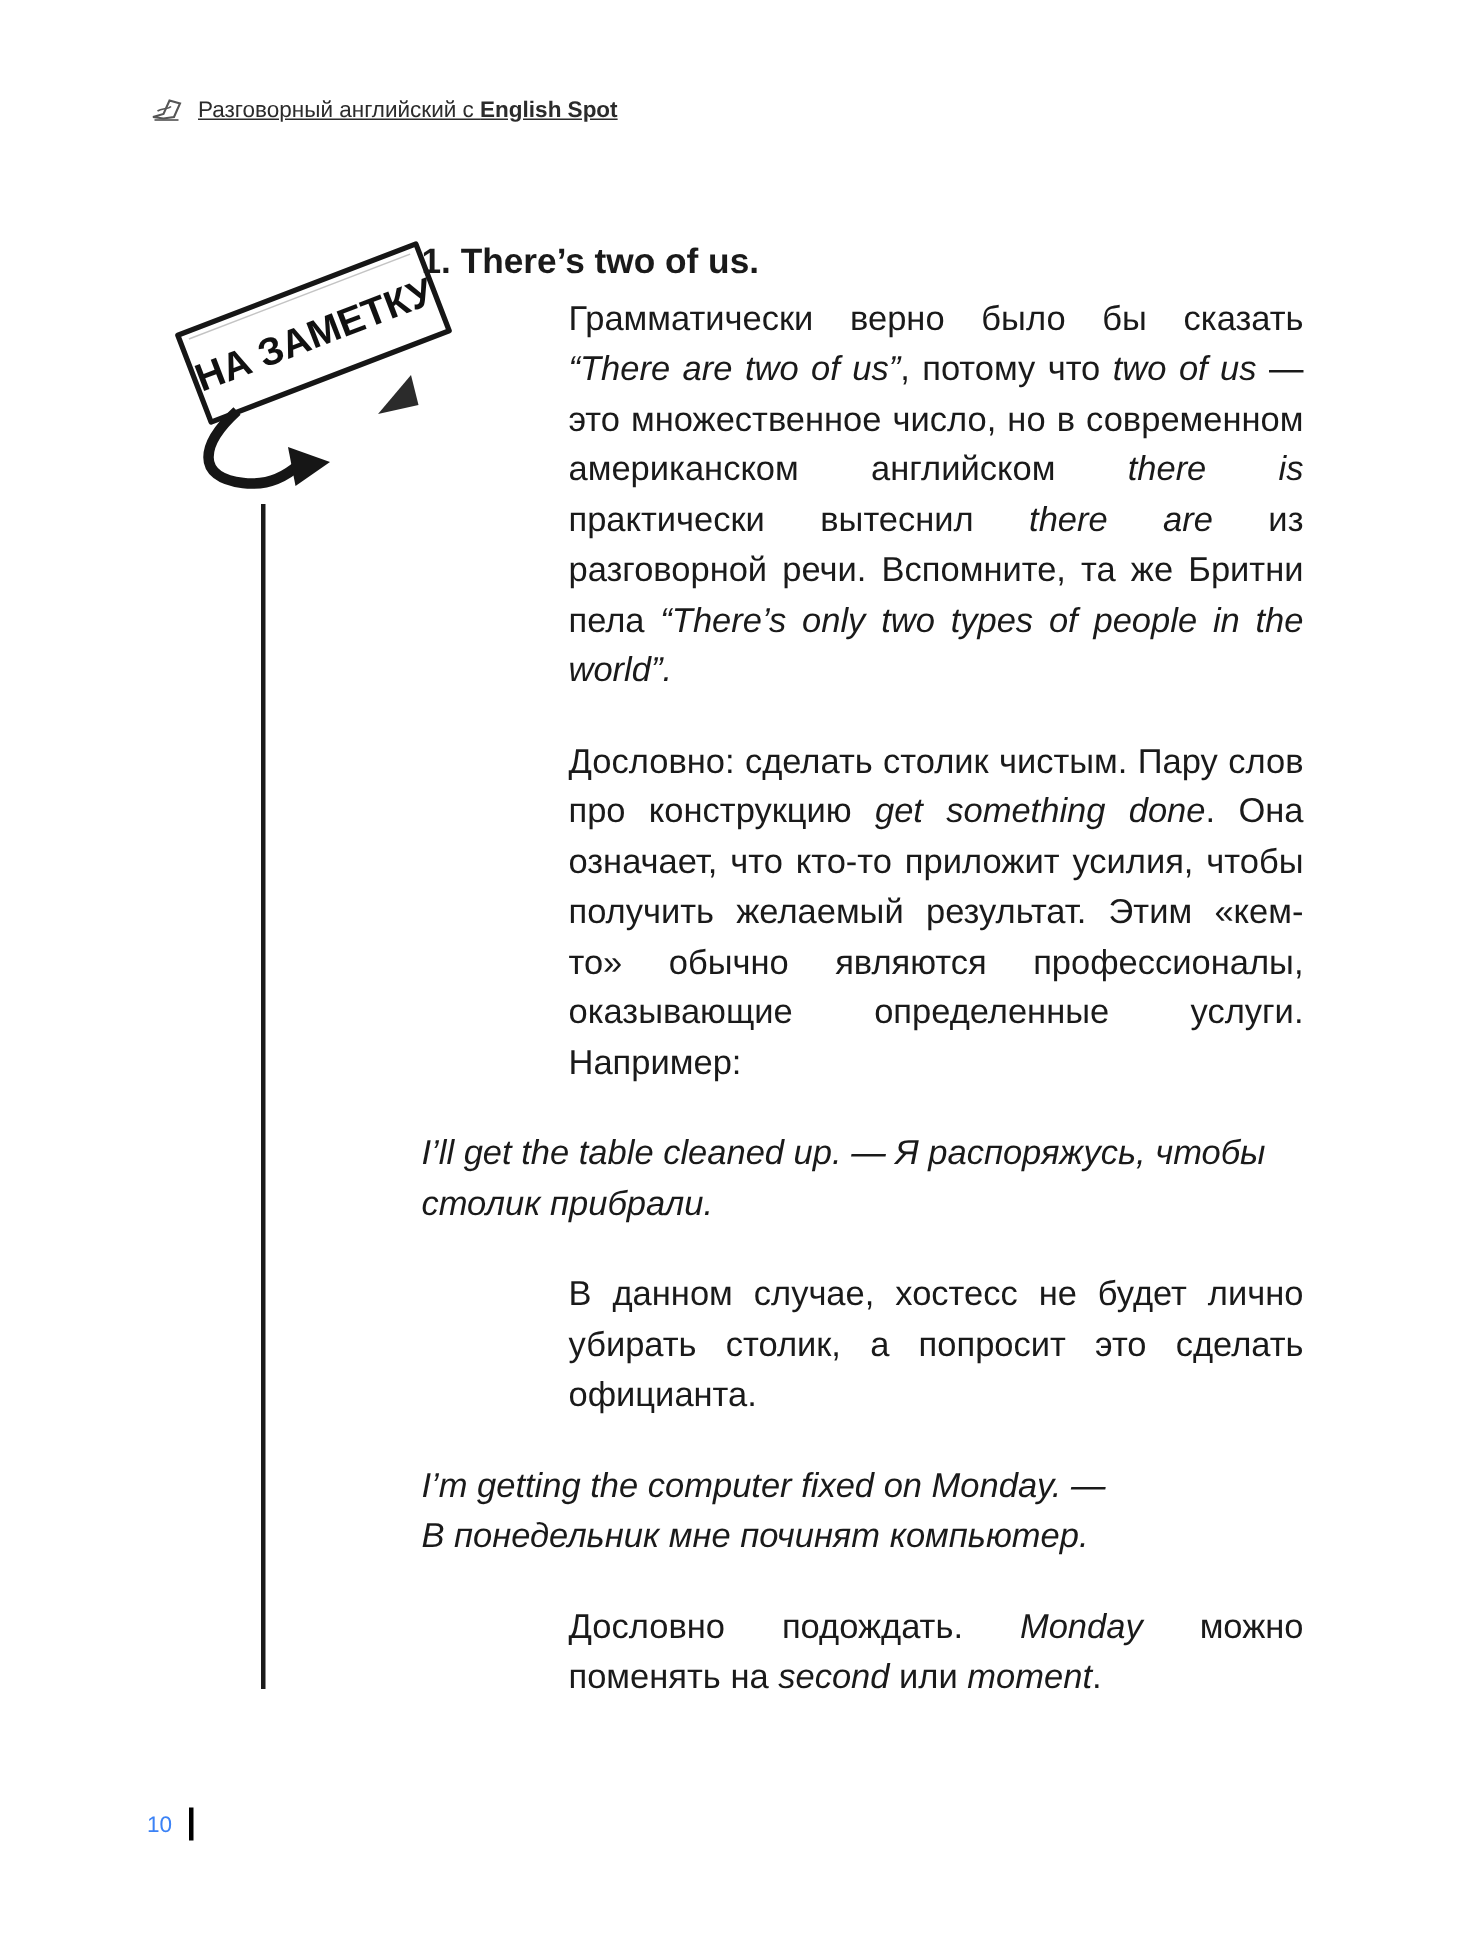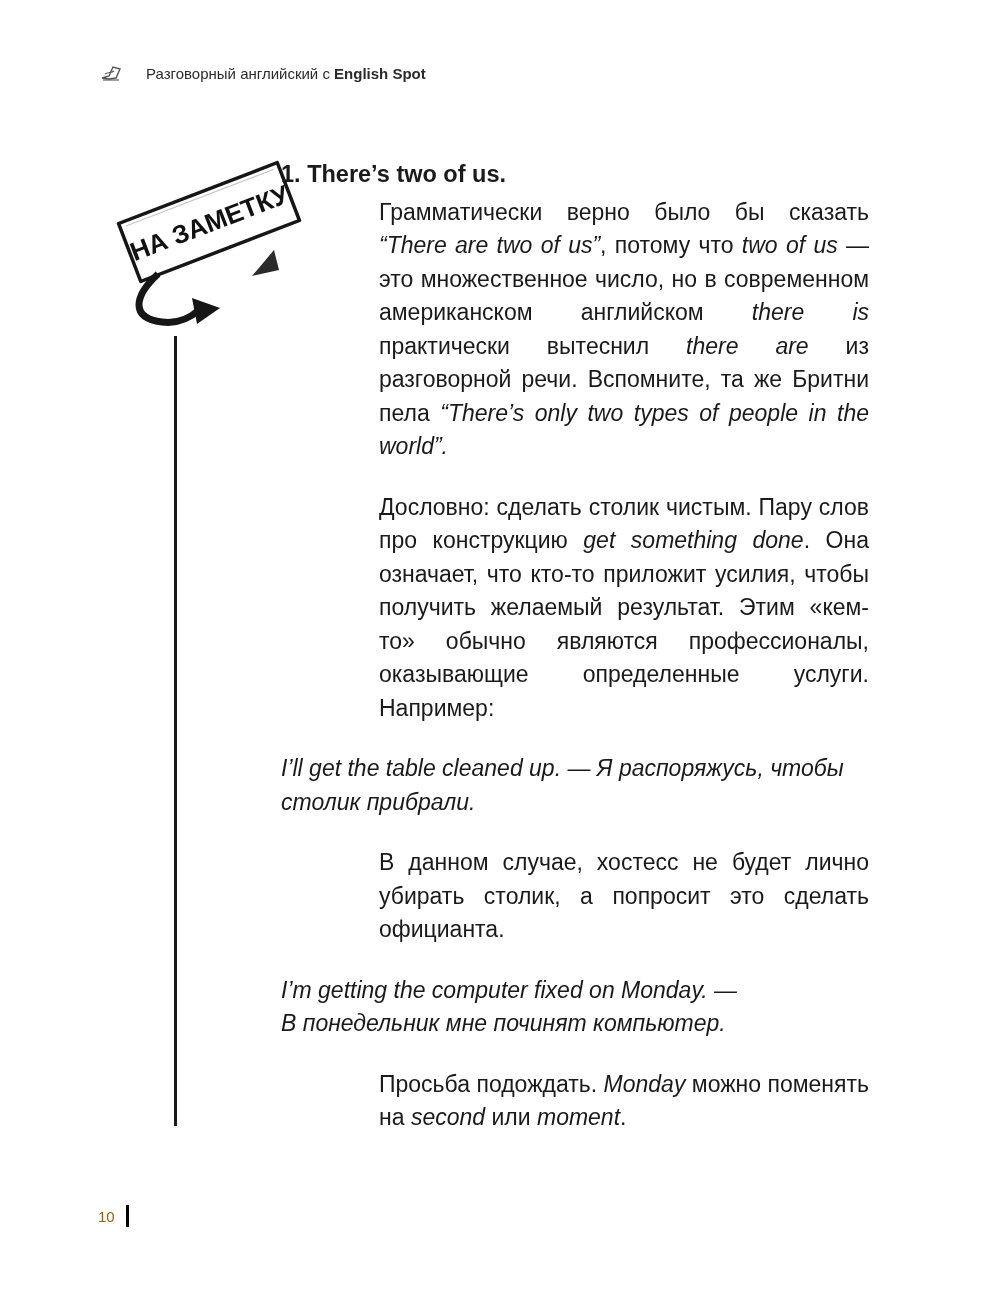--- a/index.html
+++ b/index.html
@@ -13,23 +13,24 @@
     color: #1a1a1a;
     overflow: hidden;
   }
   
   .page-header {
     position: absolute;
     left: 100px;
     top: 64px;
     display: flex;
     align-items: center;
-    gap: 24px;
+    gap: 10px;
     font-size: 15px;
     color: #2b2b2b;
+    text-decoration: underline;
   }
   .header-icon svg { display: block; }
   .header-title .brand { font-weight: bold; }
 
   
   .note-badge {
     position: absolute;
     left: 106px;
     top: 146px;
     width: 210px;
@@ -74,21 +75,21 @@
 
   
   .page-footer {
     position: absolute;
     left: 98px;
     top: 1205px;
     display: flex;
     align-items: center;
     gap: 11px;
     font-size: 15px;
-    color: #a16207;
+    color: #3b82f6;
   }
   .footer-bar {
     display: inline-block;
     width: 3.5px;
     height: 22px;
     background: #000;
   }
 </style>
 </head>
 <body>
@@ -131,21 +132,21 @@
 
     <p class="blk example"><span class="it">I’ll get the table cleaned up. — Я распоряжусь, чтобы
 столик прибрали.</span></p>
 
     <p class="blk para"><span>В данном случае, хостесс не будет лично убирать столик, а попросит это сделать официанта.</span></p>
 
     <p class="blk example"><span class="it">I’m getting the computer fixed on Monday. —
 В понедельник мне починят компьютер.</span></p>
 
 
-    <p class="blk para"><span>Просьба подождать. </span><span class="it">Monday</span><span> можно поменять </span><span>на </span><span class="it">second</span><span> или </span><span class="it">moment</span><span>.</span></p>
+    <p class="blk para"><span>Дословно подождать. </span><span class="it">Monday</span><span> можно поменять </span><span>на </span><span class="it">second</span><span> или </span><span class="it">moment</span><span>.</span></p>
   </main>
 
   <footer class="page-footer">
     <span>10</span>
     <span class="footer-bar"></span>
   </footer>
 
 </div>
 
 </body></html>

